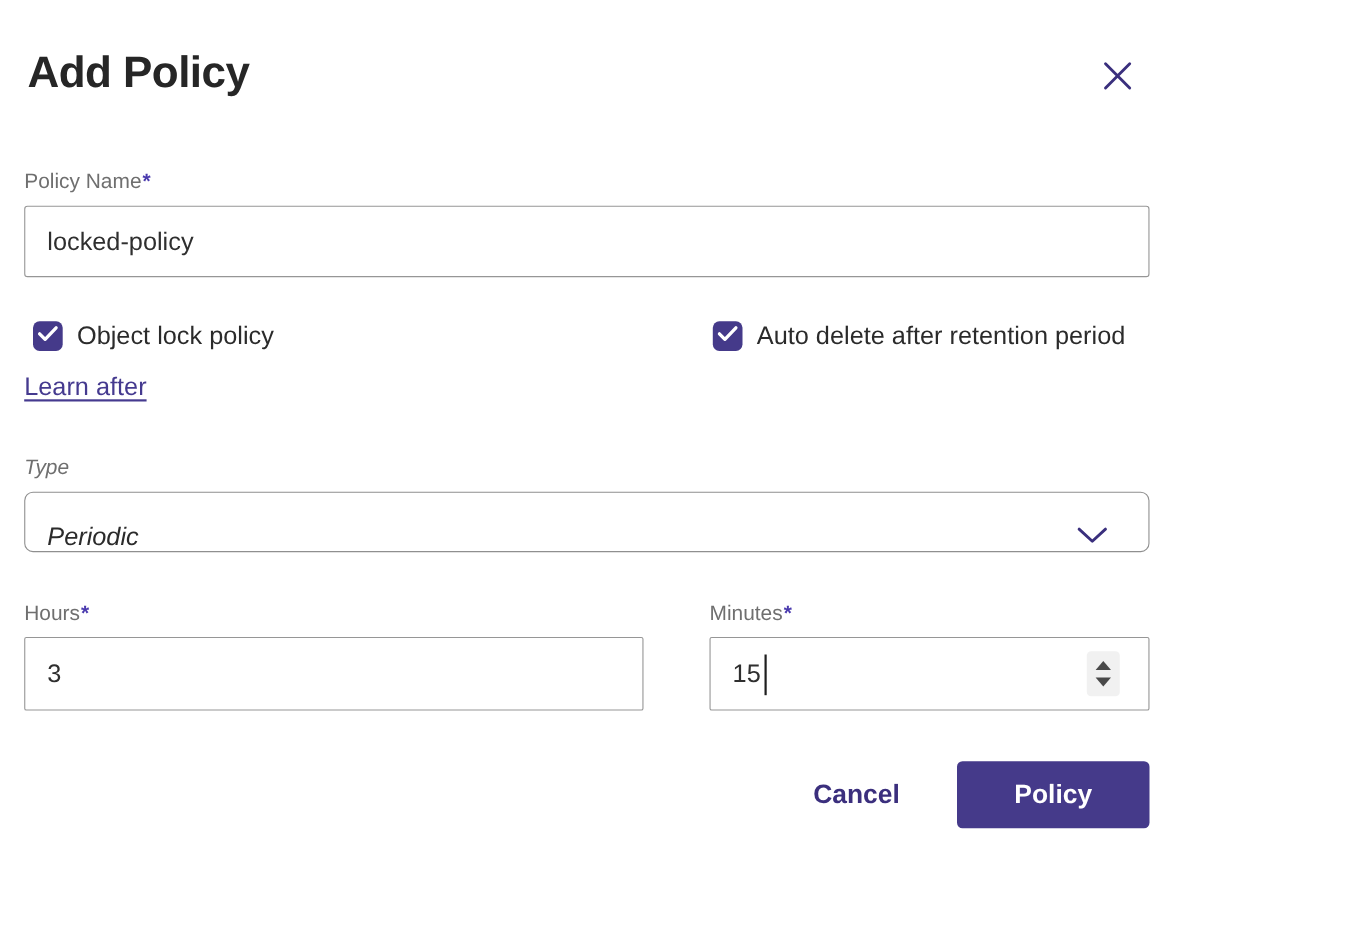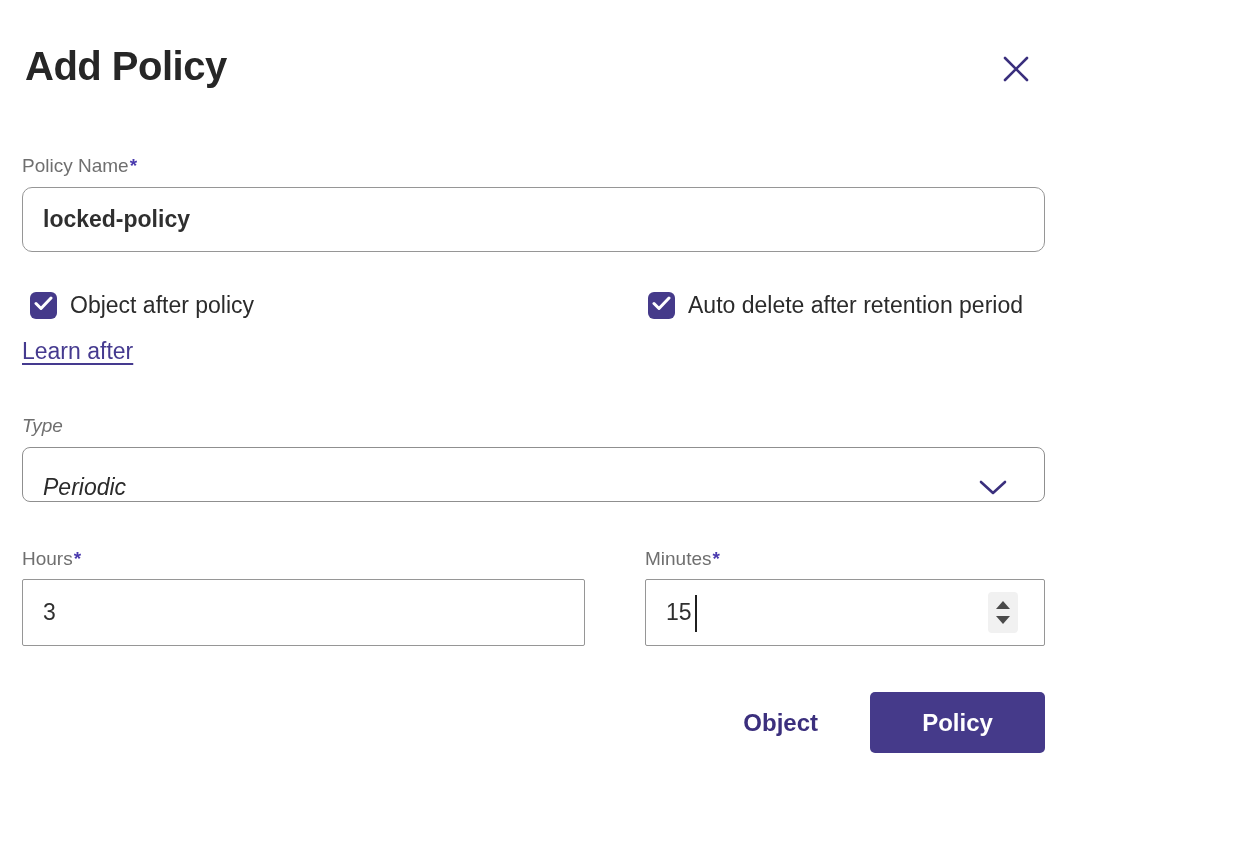--- a/index.html
+++ b/index.html
@@ -17,24 +17,24 @@
   .close-btn { background: none; border: none; cursor: pointer; margin-top: 8px; margin-right: 12px; padding: 0; line-height: 0; }
 
   
   .field-label { font-size: 19px; color: #6f6f6f; }
   .req { color: #4a3aae; font-weight: 700; margin-left: 1px; }
 
   
   .policy-name-block { margin-top: 66px; }
   .text-input {
     margin-top: 10px; width: 100%; height: 65px;
-    border: 1px solid #969696; border-radius: 10px;
+    border: 1px solid #969696; border-radius: 3px;
     font-family: "Liberation Sans", sans-serif;
     font-size: 23px; color: #2f2f2f; padding: 0 20px;
-    background: #fff; outline: none; font-weight: bold;
+    background: #fff; outline: none;
   }
 
   
   .cb-row { margin-top: 40px; display: flex; align-items: center; }
   .cb-group { display: flex; align-items: center; cursor: pointer; }
   .cb-group-1 { margin-left: 8px; width: 618px; }
   .checkbox {
     width: 27px; height: 27px; background: #453a8a; border-radius: 6px;
     display: inline-flex; align-items: center; justify-content: center; flex: none;
   }
@@ -124,21 +124,21 @@
   
   <div class="cb-row">
     <div class="cb-group cb-group-1">
       <span class="checkbox">
         <span>
           <svg width="19" height="15" viewBox="0 0 19 15">
             <path d="M2 7.5 L7 12.5 L17 2" stroke="#ffffff" stroke-width="3" fill="none" stroke-linecap="round" stroke-linejoin="round"></path>
           </svg>
         </span>
       </span>
-      <span class="cb-label">Object after policy</span>
+      <span class="cb-label">Object lock policy</span>
     </div>
     <div class="cb-group">
       <span class="checkbox">
         <span>
           <svg width="19" height="15" viewBox="0 0 19 15">
             <path d="M2 7.5 L7 12.5 L17 2" stroke="#ffffff" stroke-width="3" fill="none" stroke-linecap="round" stroke-linejoin="round"></path>
           </svg>
         </span>
       </span>
       <span class="cb-label">Auto delete after retention period</span>
@@ -181,17 +181,17 @@
           <span class="tri-down"></span>
         </span>
       </div>
     </div>
   </div>
 
   
 
   
   <div class="footer">
-    <button class="cancel-btn">Object</button>
+    <button class="cancel-btn">Cancel</button>
     <button class="create-btn">Policy</button>
   </div>
 
 </div>
 
 </body></html>

